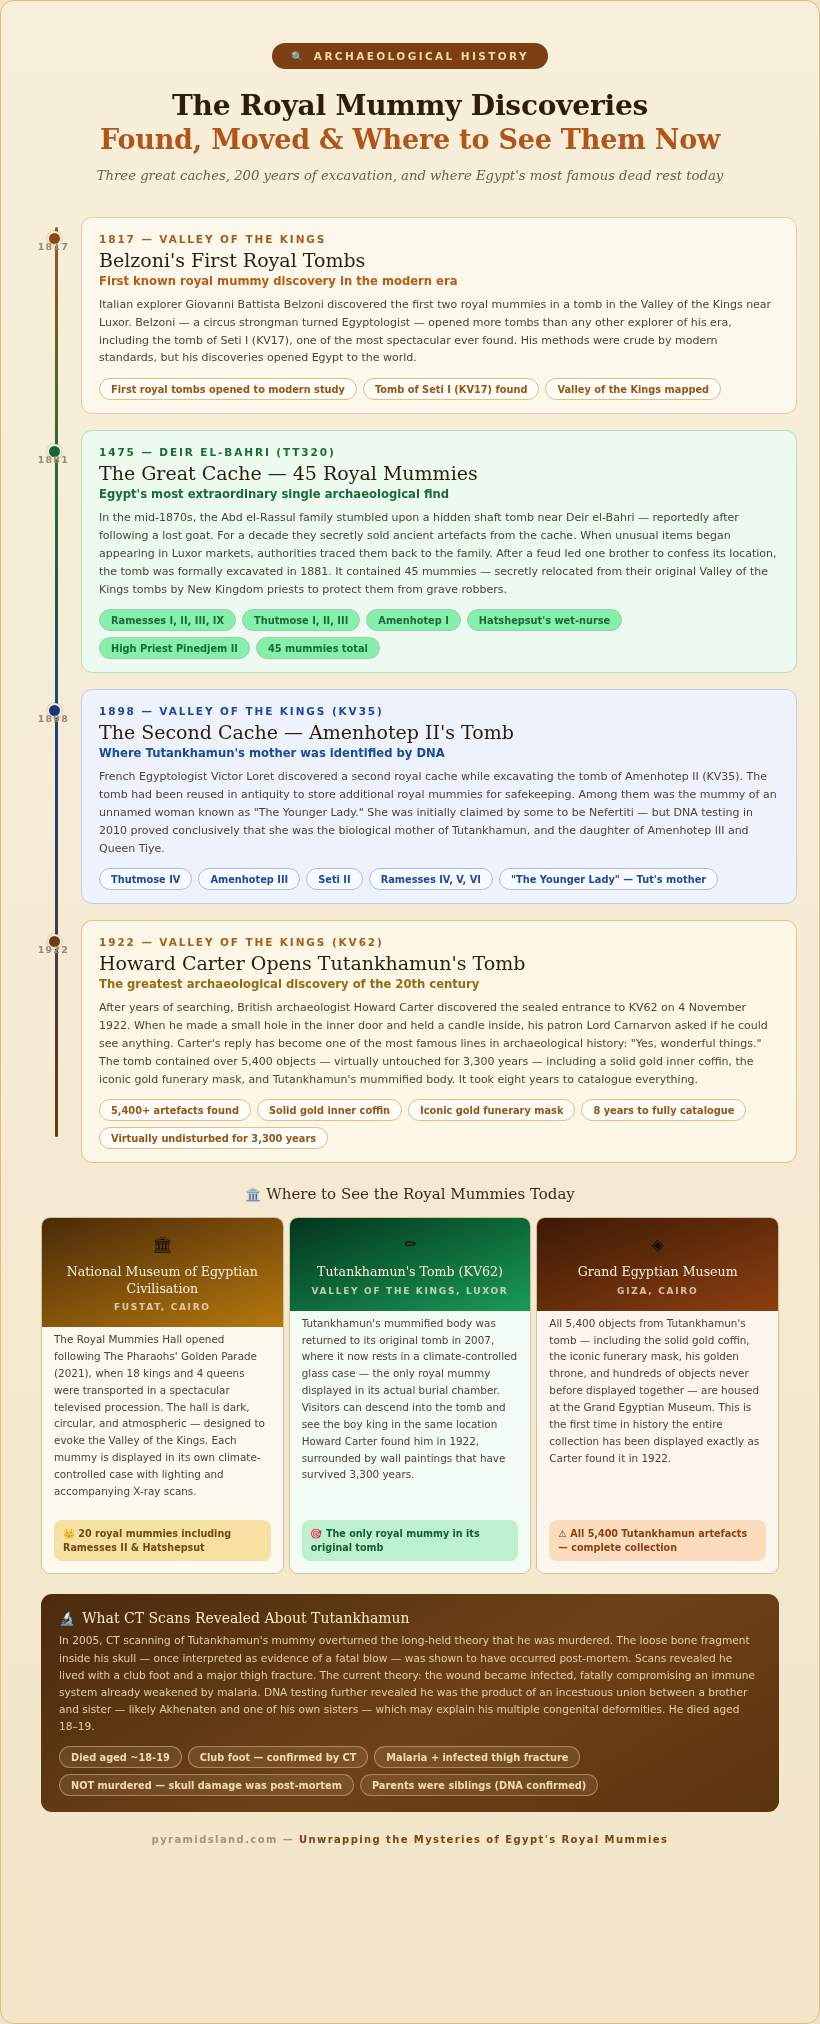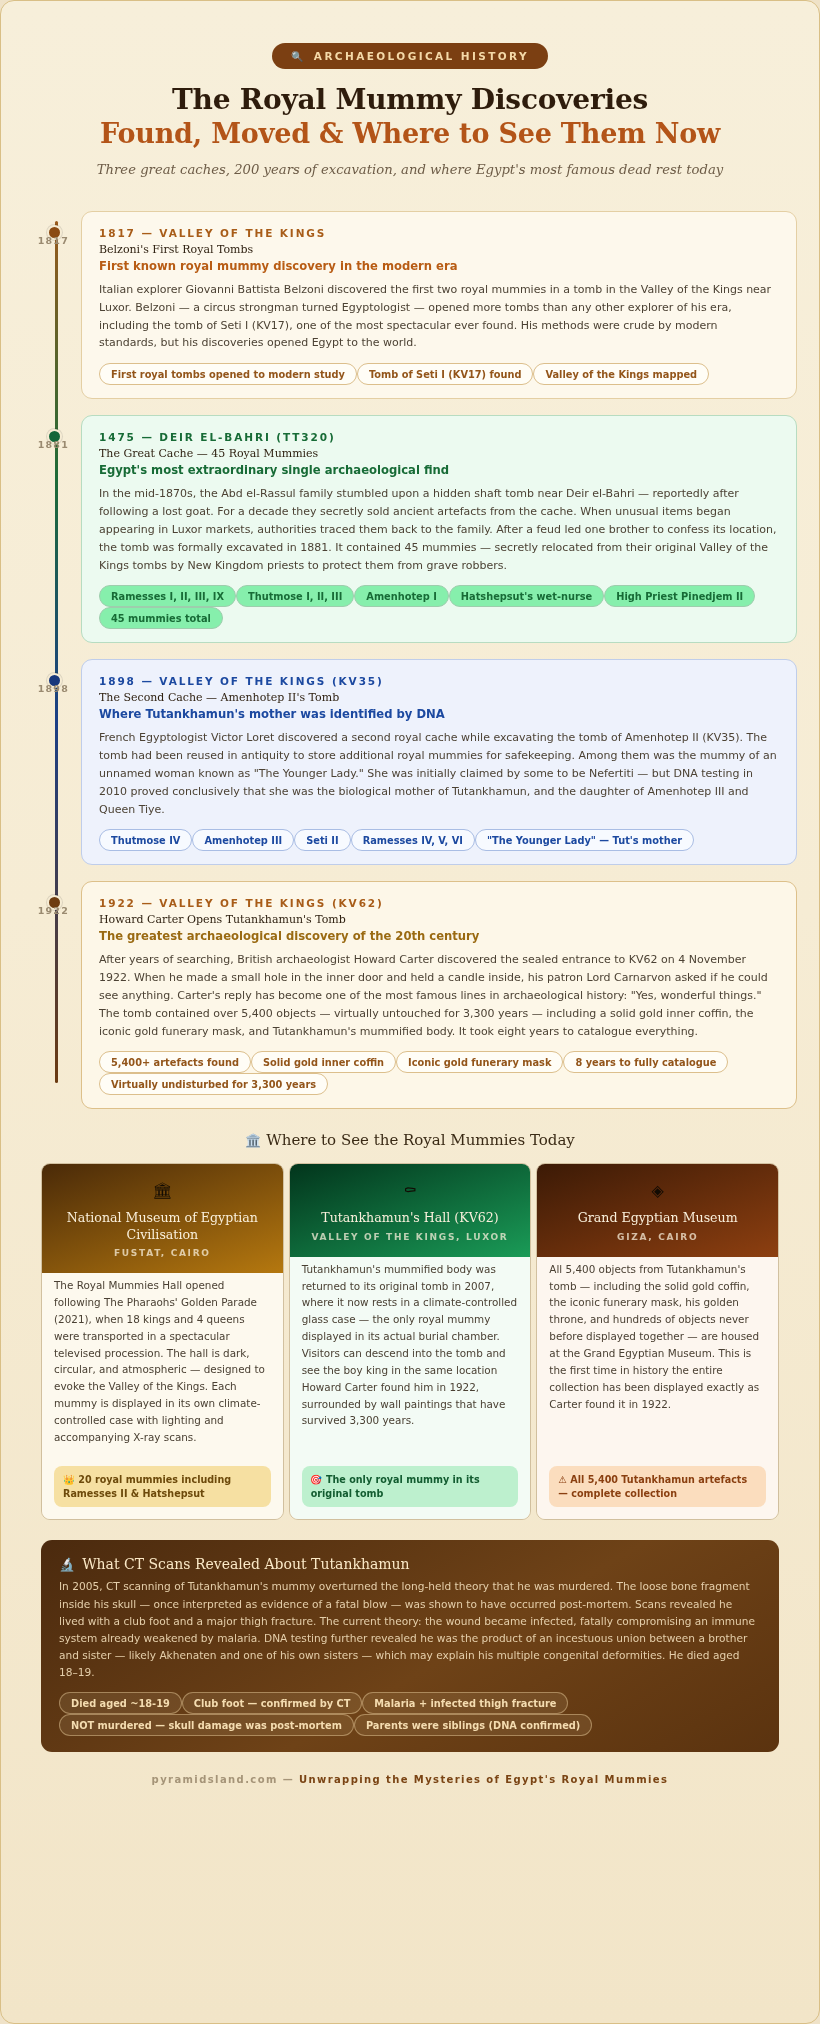--- a/index.html
+++ b/index.html
@@ -36,21 +36,21 @@
     padding: 7px 19px;
     border-radius: 40px;
   }
   .kicker .gl { font-size: 10px; color: #e8c27c; }
 
   h1.title-main {
     font-family: "DejaVu Serif", serif;
     font-size: 28px;
     font-weight: 700;
     color: #2e1c0c;
-    margin-top: 14px;
+    margin-top: 20px;
     letter-spacing: -0.2px;
   }
   h1.title-accent {
     font-family: "DejaVu Serif", serif;
     font-size: 27px;
     font-weight: 700;
     color: #b35418;
     margin-top: 2px;
     letter-spacing: -0.2px;
   }
@@ -110,21 +110,21 @@
   .card.gold   { background: #fdf7e8; border-color: #ddc08a; }
 
   .card-era {
     font-size: 10.5px;
     font-weight: 700;
     letter-spacing: 1.9px;
     margin-bottom: 4px;
   }
   .card-title {
     font-family: "DejaVu Serif", serif;
-    font-size: 11px;
+    font-size: 19px;
     color: #2b1d0d;
     margin-bottom: 3px;
   }
   .card-sub {
     font-size: 11.6px;
     font-weight: 700;
     margin-bottom: 8px;
   }
   .card-body {
     font-size: 11px;
@@ -132,21 +132,21 @@
     color: #4c4234;
     margin-bottom: 11px;
   }
 
   .brown .card-era, .gold .card-era { color: #a85c18; }
   .brown .card-sub { color: #b85c14; }
   .gold .card-sub  { color: #9a6a12; }
   .green .card-era, .green .card-sub { color: #176b36; }
   .blue  .card-era, .blue  .card-sub { color: #1c49a0; }
 
-  .tags { display: flex; flex-wrap: wrap; }
+  .tags { display: flex; flex-wrap: wrap; gap: 6px; }
   .tag {
     font-size: 9.8px;
     font-weight: 700;
     padding: 4.5px 11px;
     border-radius: 20px;
     border: 1px solid;
     white-space: nowrap;
   }
   .brown .tag, .gold .tag { background: #fffdf6; border-color: #dcbf8c; color: #93551a; }
   .green .tag { background: #86efac; border-color: #9ecdad; color: #176b36; }
@@ -358,21 +358,21 @@
         <div class="m-badge g1">
           <span>👑</span>
           <span>20 royal mummies including Ramesses II &amp; Hatshepsut</span>
         </div>
       </div>
     </div>
 
     <div class="m-card">
       <div class="m-head c2">
         <span class="m-icon">⚰</span>
-        <div class="m-name">Tutankhamun's Hall (KV62)</div>
+        <div class="m-name">Tutankhamun's Tomb (KV62)</div>
         <div class="m-loc">VALLEY OF THE KINGS, LUXOR</div>
       </div>
       <div class="m-body b2">
         <div class="m-text">Tutankhamun's mummified body was returned to its original tomb in 2007, where it now rests in a climate-controlled glass case — the only royal mummy displayed in its actual burial chamber. Visitors can descend into the tomb and see the boy king in the same location Howard Carter found him in 1922, surrounded by wall paintings that have survived 3,300 years.</div>
         <div class="m-badge g2">
           <span>🎯</span>
           <span>The only royal mummy in its original tomb</span>
         </div>
       </div>
     </div>

